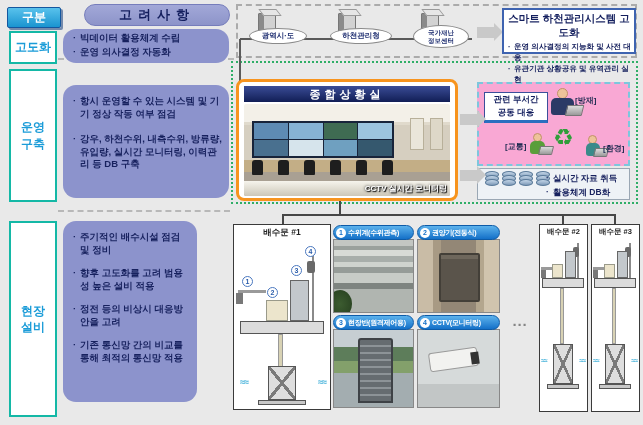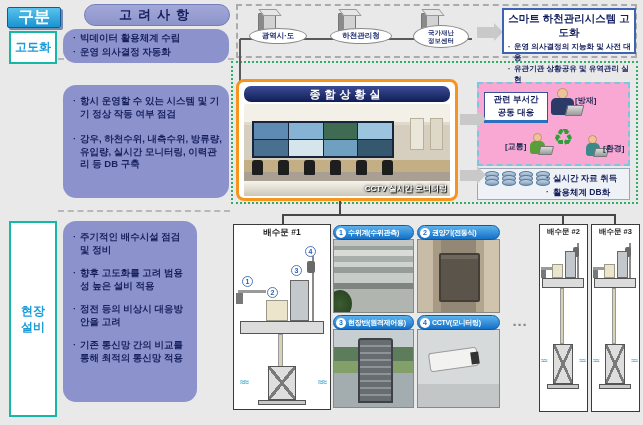--- a/index.html
+++ b/index.html
@@ -3,21 +3,21 @@
 <meta charset="utf-8">
 <style>
   html,body{margin:0;padding:0;background:#dcdcdc;}
   *{box-sizing:border-box;font-family:"Liberation Sans","DejaVu Sans",sans-serif;}
   #app{position:relative;width:643px;height:425px;background:#e9e9e9;overflow:hidden;}
   .abs{position:absolute;}
   .pre{white-space:pre-line;}
 
   
   .gubun{left:7px;top:7px;width:54px;height:21px;display:flex;align-items:center;justify-content:center;
-    background:linear-gradient(#59c2ec,#1a94d0);color:#fff;font-size:16px;font-weight:bold;
+    background:linear-gradient(#59c2ec,#1a94d0);color:#fff;font-size:12px;font-weight:bold;
     border:1px solid #14579f;border-radius:2px;box-shadow:2px 2px 0 rgba(18,60,122,.55);z-index:3;}
   .rowlabel{width:48px;background:#fff;border:2px solid #14b8a6;color:#1b9cd8;font-size:12px;font-weight:bold;
     display:flex;align-items:center;justify-content:center;text-align:center;line-height:1.35;}
   .r1{left:9px;top:31px;height:33px;}
   .r2{left:9px;top:69px;height:133px;}
   .r3{left:9px;top:221px;height:196px;}
 
   
   .consider-header{left:84px;top:4px;width:146px;height:22px;border-radius:12px;
     background:linear-gradient(#a2a8d8,#8d94c9);border:1px solid #767dbb;color:#141f5e;
@@ -55,21 +55,21 @@
     border-left:9px solid #c9c9c9;border-right-width:0;}
   .a1{left:477px;top:27px;width:17px;}
   .goalbox{left:502px;top:8px;width:134px;height:46px;background:#fff;border:2px solid #3e63b0;padding:2px 3px;z-index:2;}
   .goaltitle{color:#141f5e;font-size:10.5px;font-weight:bold;text-align:center;margin-bottom:1px;}
   .gli{position:relative;padding-left:7px;color:#17215e;font-weight:bold;font-size:7.6px;line-height:1.45;}
   .gli::before{content:"·";position:absolute;left:1px;top:0;}
 
   
   .greenbox{left:231px;top:61px;width:407px;height:143px;border:2px dotted #2fae67;z-index:0;}
   .orangebox{left:236px;top:79px;width:222px;height:122px;background:#fff;border:3px solid #f7941e;border-radius:8px;z-index:2;}
-  .crhead{position:absolute;left:5px;top:4px;width:206px;height:16px;border-radius:7px;
+  .crhead{position:absolute;left:5px;top:4px;width:206px;height:16px;border-radius:0;
     background:linear-gradient(#3a4c96,#111e55);color:#fff;font-size:11px;font-weight:bold;letter-spacing:4px;
     display:flex;align-items:center;justify-content:center;}
   .crphoto{position:absolute;left:5px;top:22px;width:206px;height:92px;overflow:hidden;border-radius:2px;
     background:linear-gradient(180deg,#f3f0e8 0 18px,#e0dacc 18px 21px,#d6cfc0 21px 56px,#c3ae86 56px 68px,#a9a093 68px 100%);}
   .vw{position:absolute;left:8px;top:17px;width:142px;height:37px;background:#18243a;padding:2px;
     display:grid;grid-template-columns:repeat(4,1fr);grid-template-rows:repeat(2,1fr);gap:1px;}
   .wc{width:100%;height:100%;}
   .wc:nth-child(1){background:#5e8bb4;} .wc:nth-child(2){background:#86b3d4;}
   .wc:nth-child(3){background:#3f6b52;} .wc:nth-child(4){background:#9cc4de;}
   .wc:nth-child(5){background:#49708f;} .wc:nth-child(6){background:#d6e4ec;}
@@ -207,20 +207,22 @@
   .ph4::after{content:"";position:absolute;left:66%;top:28%;width:10%;height:16%;background:#333;transform:rotate(-8deg);}
   .dots{left:504px;top:316px;width:32px;text-align:center;font-size:15px;font-weight:bold;color:#858585;z-index:2;}
 </style>
 </head>
 <body>
 
 <div id="app">
 
   <div class="abs gubun">구분</div>
   <div class="abs rowlabel r1">고도화</div>
+  <div class="abs rowlabel r2 pre">운영
+구축</div>
   <div class="abs consider-header">고려사항</div>
 
   <div class="abs rowlabel r3 pre">현장
 설비</div>
   <div class="abs bbox b1">
     <div class="bli">빅데이터 활용체계 수립</div>
     <div class="bli">운영 의사결정 자동화</div>
   </div>
   <div class="abs bbox b2">
     <div class="bli">항시 운영할 수 있는 시스템 및 기기 정상 작동 여부 점검</div>

